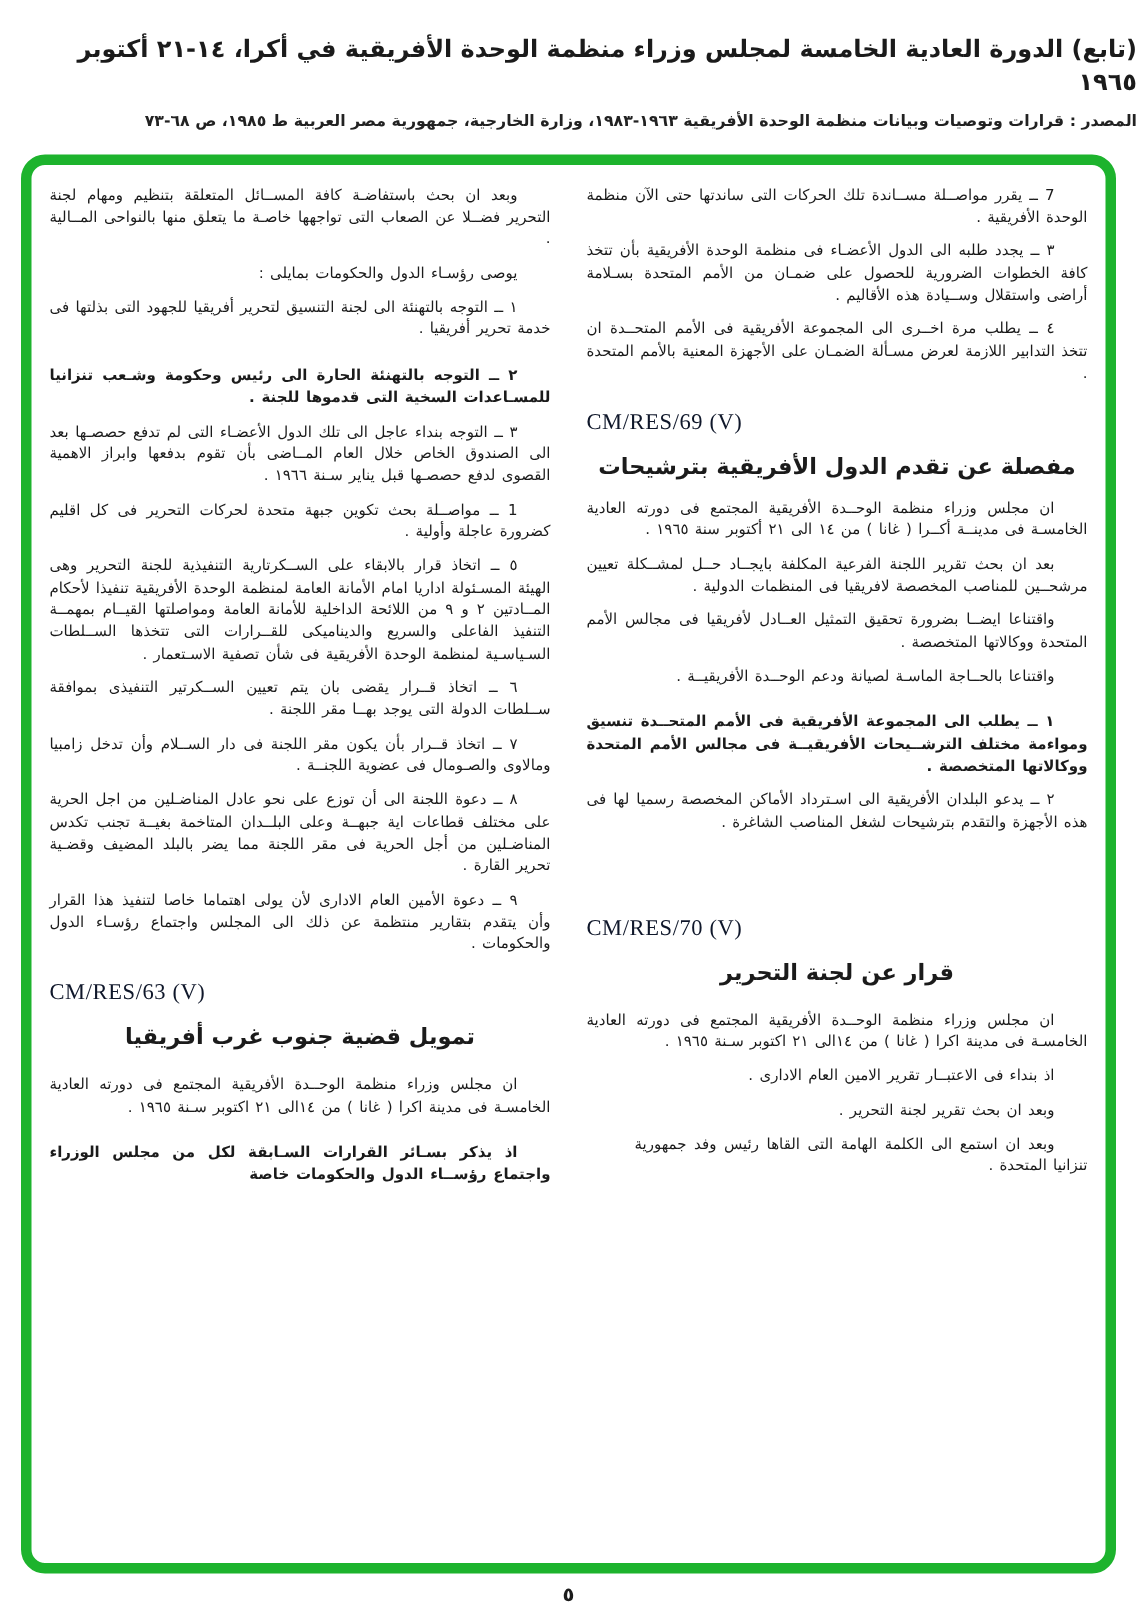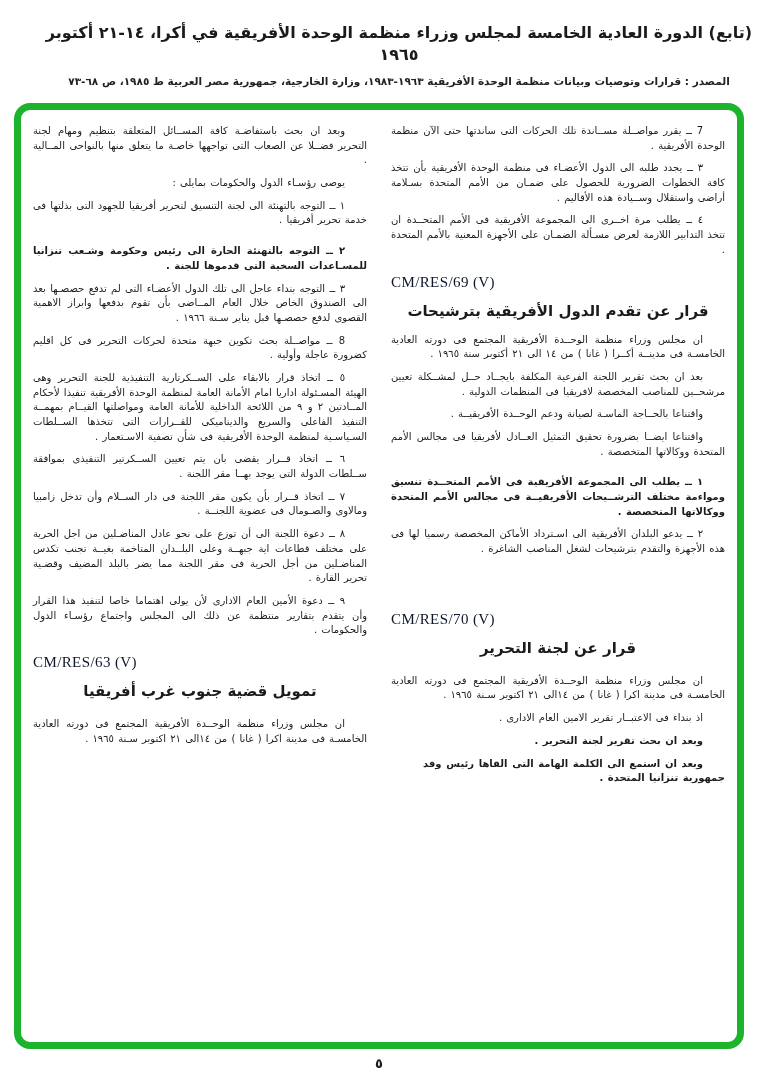--- a/index.html
+++ b/index.html
@@ -2,38 +2,38 @@
 <html dir="rtl" lang="ar"><head>
 <meta charset="utf-8">
 <style>
   html,body{margin:0;padding:0;}
   body{
     width:758px;height:1078px;background:#ffffff;color:#1b1b1b;
     font-family:"DejaVu Sans","Liberation Sans",sans-serif;
     overflow:hidden;position:relative;
   }
   
-  .hdr{ text-align:center; padding-top:22px;margin-left:40px; }
+  .hdr{ padding-top:22px;margin-left:40px; }
   .hdr-title{ font-size:16px; font-weight:bold; line-height:22px; }
   .hdr-source{ font-size:10.5px; font-weight:bold; margin-top:8px; line-height:15px; color:#222; }
   
   .frame{
     box-sizing:border-box; margin:14px 14px 0;
     border:7px solid #1db32d; border-radius:16px;
     height:946px; overflow:hidden; background:#fff;
     padding:14px 12px 0;
   }
   .cols{ display:flex; gap:24px; height:100%; }
   .col{ flex:1 1 0; min-width:0; }
   
   .para{
     font-size:10px; line-height:1.47; text-align:justify;
     text-indent:22px; margin:0 0 8px; word-spacing:1px;
   }
-  .bold{ font-weight:bold;margin-left:32px; }
+  .bold{ font-weight:normal;margin-left:32px; }
   .code{
     direction:ltr; text-align:left; unicode-bidi:embed;
     font-family:"Liberation Serif","DejaVu Serif",serif;
     font-size:15px; letter-spacing:.4px; margin:16px 0 10px; color:#0f172a;
   }
   .gap-lg{ margin-top:54px; }
   .sec-title{
     font-size:15px; font-weight:bold; text-align:center;
     margin:4px 0 12px; line-height:20px;
   }
@@ -53,50 +53,51 @@
 </header>
 
 <main class="frame" style="border-color: rgb(29, 179, 45);">
   <div class="cols">
 
     <section class="col">
       <p class="para">7 ــ يقرر مواصــلة مســاندة تلك الحركات التى ساندتها حتى الآن منظمة الوحدة الأفريقية .</p>
       <p class="para">٣ ــ يجدد طلبه الى الدول الأعضـاء فى منظمة الوحدة الأفريقية بأن تتخذ كافة الخطوات الضرورية للحصول على ضمـان من الأمم المتحدة بسـلامة أراضى واستقلال وســيادة هذه الأقاليم .</p>
       <p class="para">٤ ــ يطلب مرة اخــرى الى المجموعة الأفريقية فى الأمم المتحــدة ان تتخذ التدابير اللازمة لعرض مسـألة الضمـان على الأجهزة المعنية بالأمم المتحدة .</p>
       <div class="code">CM/RES/69 (V)</div>
-      <h2 class="sec-title">قرار عن تقدم الدول الأفريقية بترشيحات</h2>
+      <h2 class="sec-title">مفصلة عن تقدم الدول الأفريقية بترشيحات</h2>
       <p class="para">ان مجلس وزراء منظمة الوحــدة الأفريقية المجتمع فى دورته العادية الخامسـة فى مدينــة أكــرا ( غانا ) من ١٤ الى ٢١ أكتوبر سنة ١٩٦٥ .</p>
       <p class="para">بعد ان بحث تقرير اللجنة الفرعية المكلفة بايجــاد حــل لمشــكلة تعيين مرشحــين للمناصب المخصصة لافريقيا فى المنظمات الدولية .</p>
+      <p class="para">واقتناعا ايضــا بضرورة تحقيق التمثيل العــادل لأفريقيا فى مجالس الأمم المتحدة ووكالاتها المتخصصة .</p>
       <p class="para">واقتناعا بالحــاجة الماسـة لصيانة ودعم الوحــدة الأفريقيــة .</p>
-      <p class="para">واقتناعا ايضــا بضرورة تحقيق التمثيل العــادل لأفريقيا فى مجالس الأمم المتحدة ووكالاتها المتخصصة .</p>
       <p class="para gap-before">١ ــ يطلب الى المجموعة الأفريقية فى الأمم المتحــدة تنسيق ومواءمة مختلف الترشــيحات الأفريقيــة فى مجالس الأمم المتحدة ووكالاتها المتخصصة .</p>
       <p class="para">٢ ــ يدعو البلدان الأفريقية الى اسـترداد الأماكن المخصصة رسميا لها فى هذه الأجهزة والتقدم بترشيحات لشغل المناصب الشاغرة .</p>
       <div class="code gap-lg">CM/RES/70 (V)</div>
       <h2 class="sec-title title-sp">قرار عن لجنة التحرير</h2>
       <p class="para">ان مجلس وزراء منظمة الوحــدة الأفريقية المجتمع فى دورته العادية الخامسـة فى مدينة اكرا ( غانا ) من ١٤الى ٢١ اكتوبر سـنة ١٩٦٥ .</p>
       <p class="para">اذ بنداء فى الاعتبــار تقرير الامين العام الادارى .</p>
       <p class="para bold">وبعد ان بحث تقرير لجنة التحرير .</p>
       <p class="para bold">وبعد ان استمع الى الكلمة الهامة التى القاها رئيس وفد جمهورية تنزانيا المتحدة .</p>
     </section>
 
     <section class="col">
       <p class="para">وبعد ان بحث باستفاضـة كافة المســائل المتعلقة بتنظيم ومهام لجنة التحرير فضــلا عن الصعاب التى تواجهها خاصـة ما يتعلق منها بالنواحى المــالية .</p>
       <p class="para">يوصى رؤسـاء الدول والحكومات بمايلى :</p>
       <p class="para">١ ــ التوجه بالتهنئة الى لجنة التنسيق لتحرير أفريقيا للجهود التى بذلتها فى خدمة تحرير أفريقيا .</p>
       <p class="para gap-before">٢ ــ التوجه بالتهنئة الحارة الى رئيس وحكومة وشـعب تنزانيا للمسـاعدات السخية التى قدموها للجنة .</p>
       <p class="para">٣ ــ التوجه بنداء عاجل الى تلك الدول الأعضـاء التى لم تدفع حصصـها بعد الى الصندوق الخاص خلال العام المــاضى بأن تقوم بدفعها وابراز الاهمية القصوى لدفع حصصـها قبل يناير سـنة ١٩٦٦ .</p>
-      <p class="para">8 ــ مواصــلة بحث تكوين جبهة متحدة لحركات التحرير فى كل اقليم كضرورة عاجلة وأولية .</p>
+      <p class="para">1 ــ مواصــلة بحث تكوين جبهة متحدة لحركات التحرير فى كل اقليم كضرورة عاجلة وأولية .</p>
       <p class="para">٥ ــ اتخاذ قرار بالابقاء على الســكرتارية التنفيذية للجنة التحرير وهى الهيئة المسـئولة اداريا امام الأمانة العامة لمنظمة الوحدة الأفريقية تنفيذا لأحكام المــادتين ٢ و ٩ من اللائحة الداخلية للأمانة العامة ومواصلتها القيــام بمهمــة التنفيذ الفاعلى والسريع والديناميكى للقــرارات التى تتخذها الســلطات السـياسـية لمنظمة الوحدة الأفريقية فى شأن تصفية الاسـتعمار .</p>
       <p class="para">٦ ــ اتخاذ قــرار يقضى بان يتم تعيين الســكرتير التنفيذى بموافقة ســلطات الدولة التى يوجد بهــا مقر اللجنة .</p>
       <p class="para">٧ ــ اتخاذ قــرار بأن يكون مقر اللجنة فى دار الســلام وأن تدخل زامبيا ومالاوى والصـومال فى عضوية اللجنــة .</p>
       <p class="para">٨ ــ دعوة اللجنة الى أن توزع على نحو عادل المناضـلين من اجل الحرية على مختلف قطاعات اية جبهــة وعلى البلــدان المتاخمة بغيــة تجنب تكدس المناضـلين من أجل الحرية فى مقر اللجنة مما يضر بالبلد المضيف وقضـية تحرير القارة .</p>
       <p class="para">٩ ــ دعوة الأمين العام الادارى لأن يولى اهتماما خاصا لتنفيذ هذا القرار وأن يتقدم بتقارير منتظمة عن ذلك الى المجلس واجتماع رؤسـاء الدول والحكومات .</p>
       <div class="code">CM/RES/63 (V)</div>
       <h2 class="sec-title title-sp">تمويل قضية جنوب غرب أفريقيا</h2>
       <p class="para">ان مجلس وزراء منظمة الوحــدة الأفريقية المجتمع فى دورته العادية الخامسـة فى مدينة اكرا ( غانا ) من ١٤الى ٢١ اكتوبر سـنة ١٩٦٥ .</p>
+      <p class="para gap-before">اذ يذكر بسـائر القرارات السـابقة لكل من مجلس الوزراء واجتماع رؤســاء الدول والحكومات خاصة</p>
     </section>
 
   </div>
 </main>
 
 <footer>
   <div class="pagenum">٥</div>
 </footer>
 
 </body></html>

